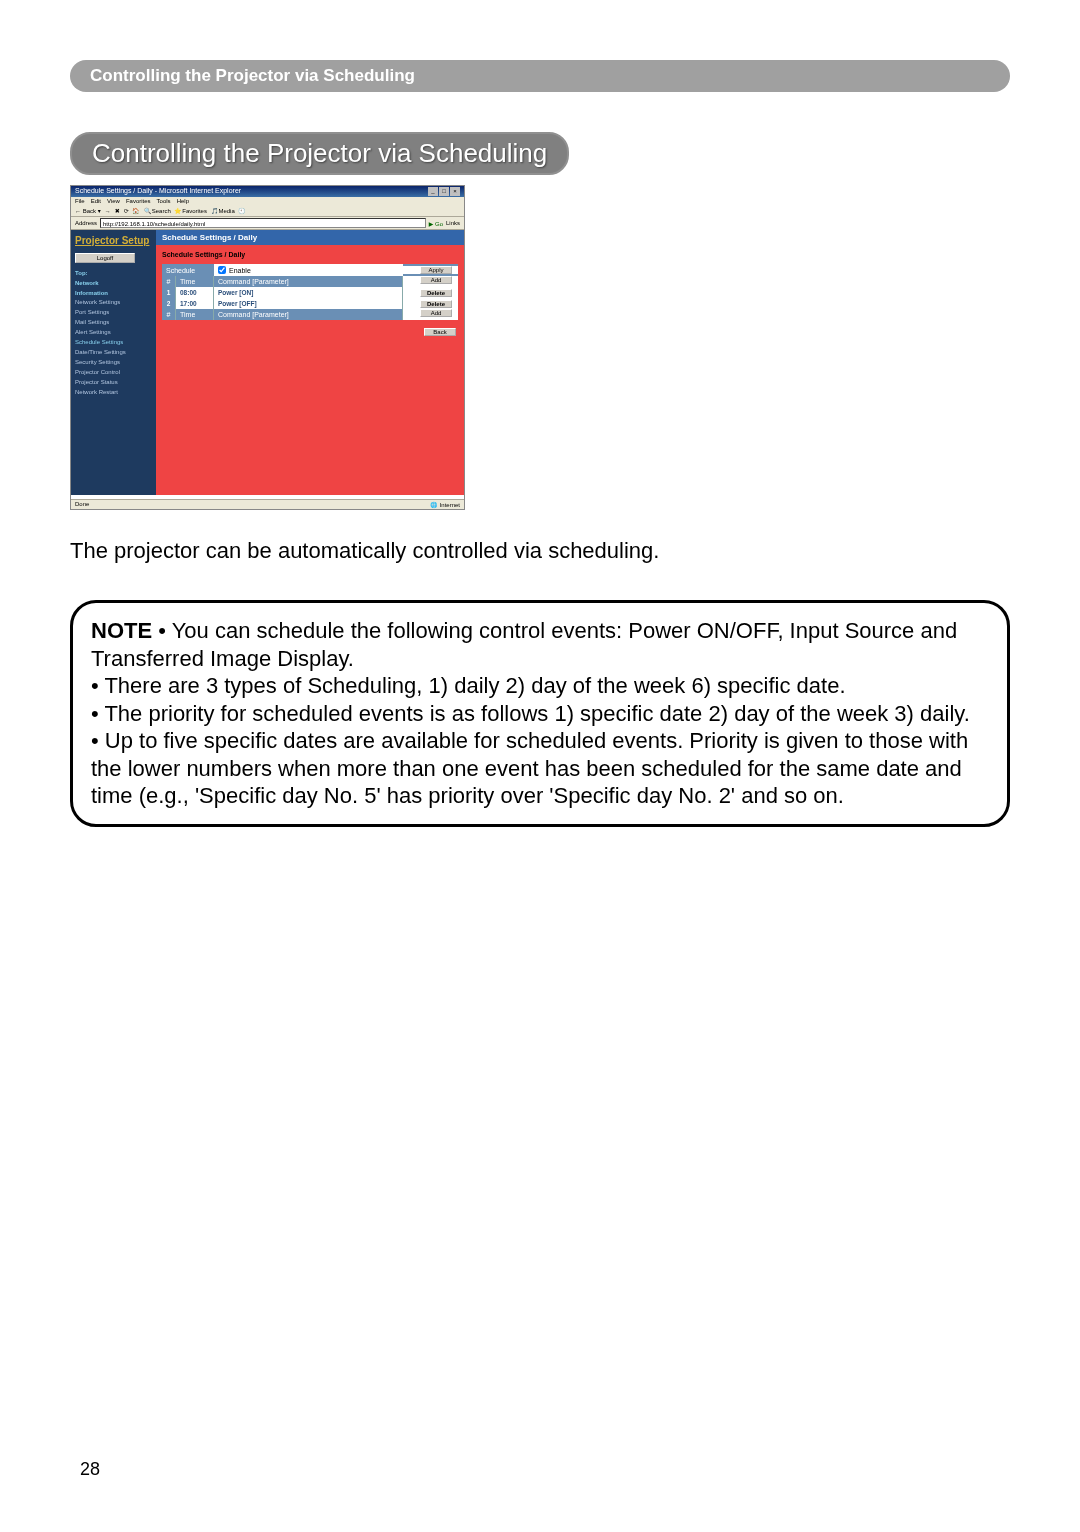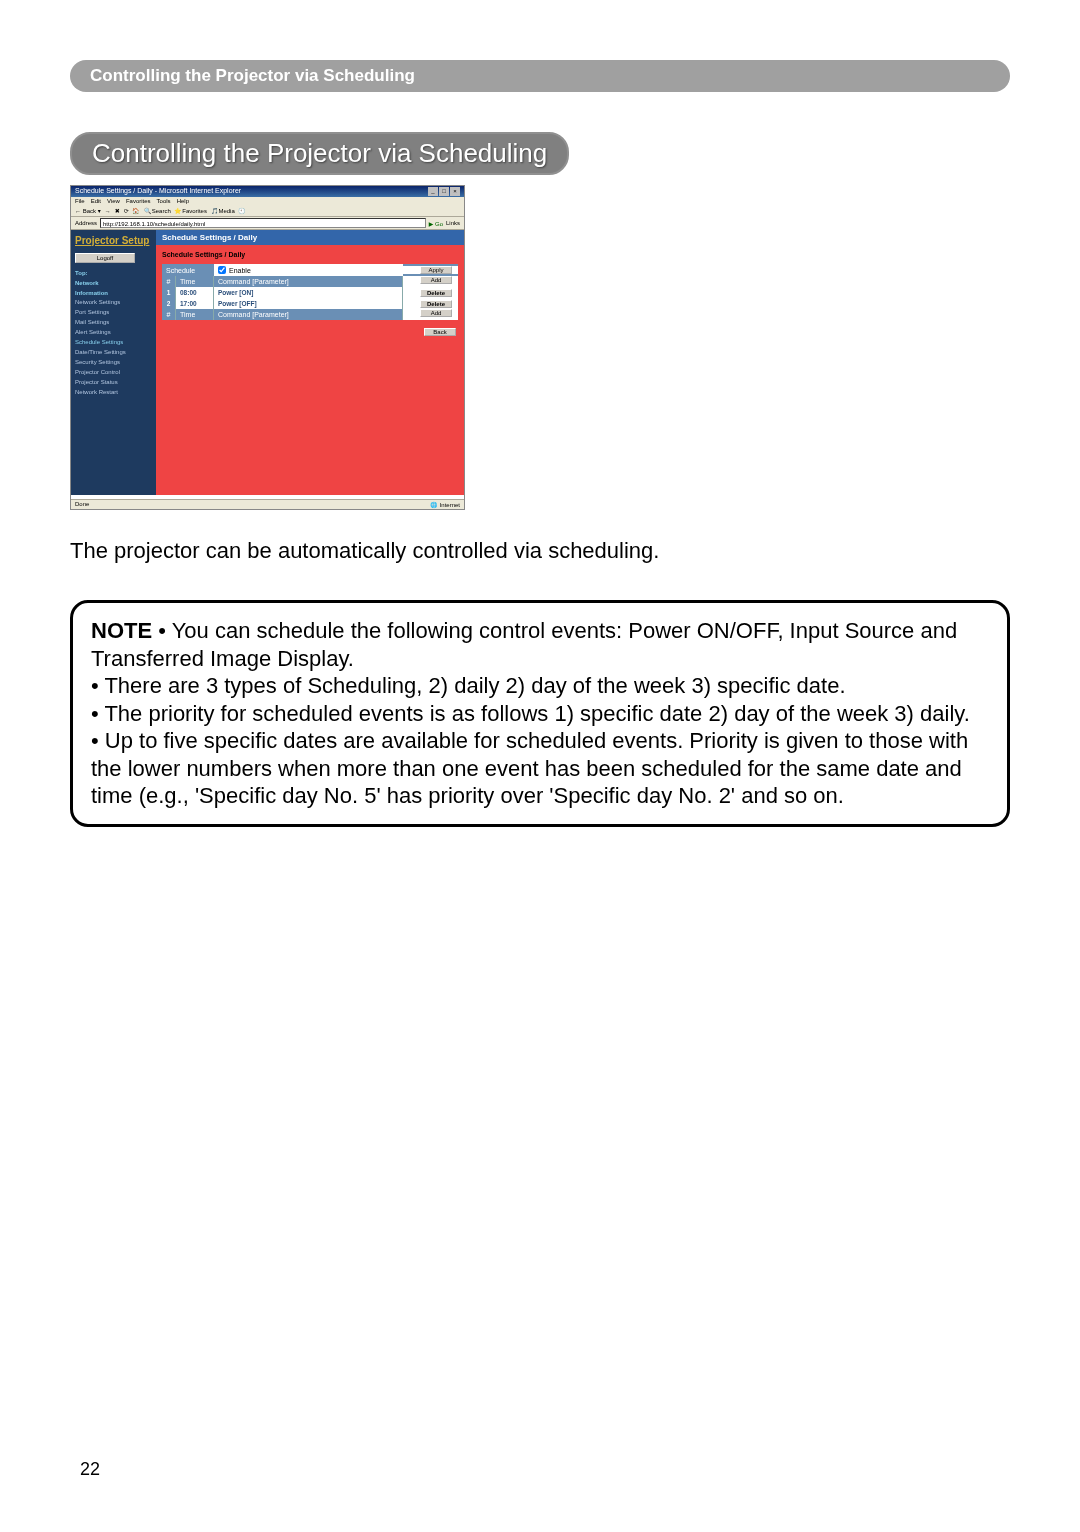--- a/index.html
+++ b/index.html
@@ -194,21 +194,21 @@
     justify-content: space-between;
     padding: 1px 4px;
   }
   .body-text {
     font-size: 22px;
     color: #000;
     margin-bottom: 36px;
   }
   .note-box {
     border: 3px solid #000;
-    border-radius: 18px;
+    border-radius: 26px;
     padding: 14px 18px;
     font-size: 22px;
     line-height: 1.25;
   }
   .note-box .note-label {
     font-weight: 900;
   }
   .page-num {
     position: absolute;
     bottom: 52px;
@@ -332,21 +332,21 @@
   <div class="ie-status">
     <span>Done</span>
     <span>🌐 <span>Internet</span></span>
   </div>
 </div>
 
 <div class="body-text">The projector can be automatically controlled via scheduling.</div>
 
 <div class="note-box">
   <span class="note-label">NOTE</span><span>  • You can schedule the following control events: Power ON/OFF, Input Source and Transferred Image Display.</span><br>
-  <span>• There are 3 types of Scheduling, 2) daily 2) day of the week 3) specific date.</span><br>
+  <span>• There are 3 types of Scheduling, 1) daily 2) day of the week 6) specific date.</span><br>
   <span>• The priority for scheduled events is as follows 1) specific date 2) day of the week 3) daily.</span><br>
   <span>• Up to five specific dates are available for scheduled events. Priority is given to those with the lower numbers when more than one event has been scheduled for the same date and time (e.g., 'Specific day No. 5' has priority over 'Specific day No. 2' and so on.</span><br>
 </div>
 
-<div class="page-num">22</div>
+<div class="page-num">28</div>
 
 
 
 
 </body></html>

